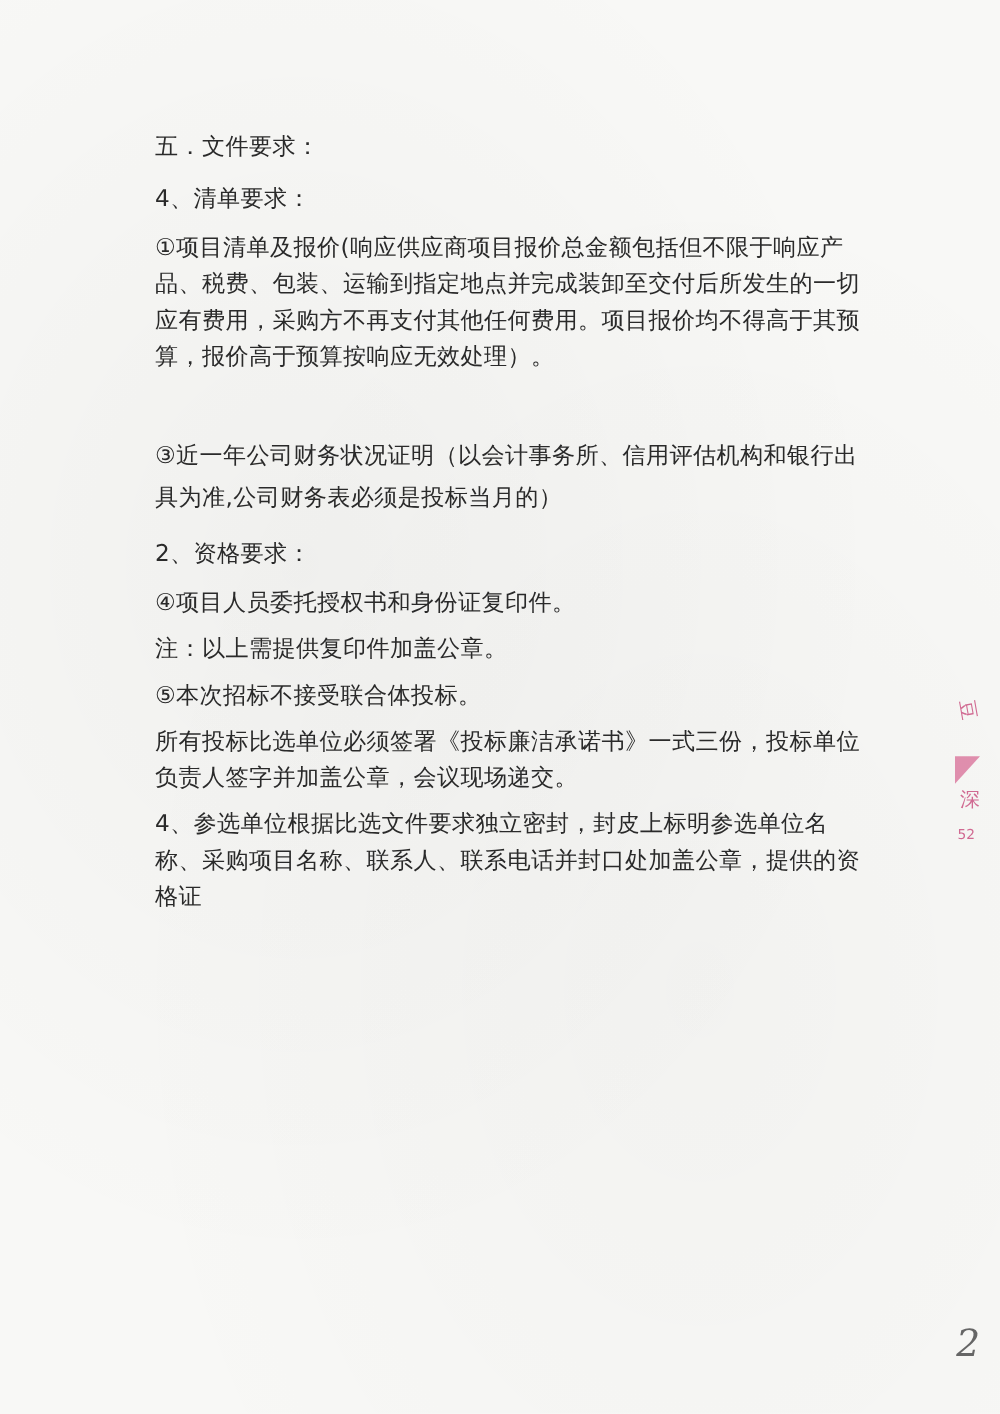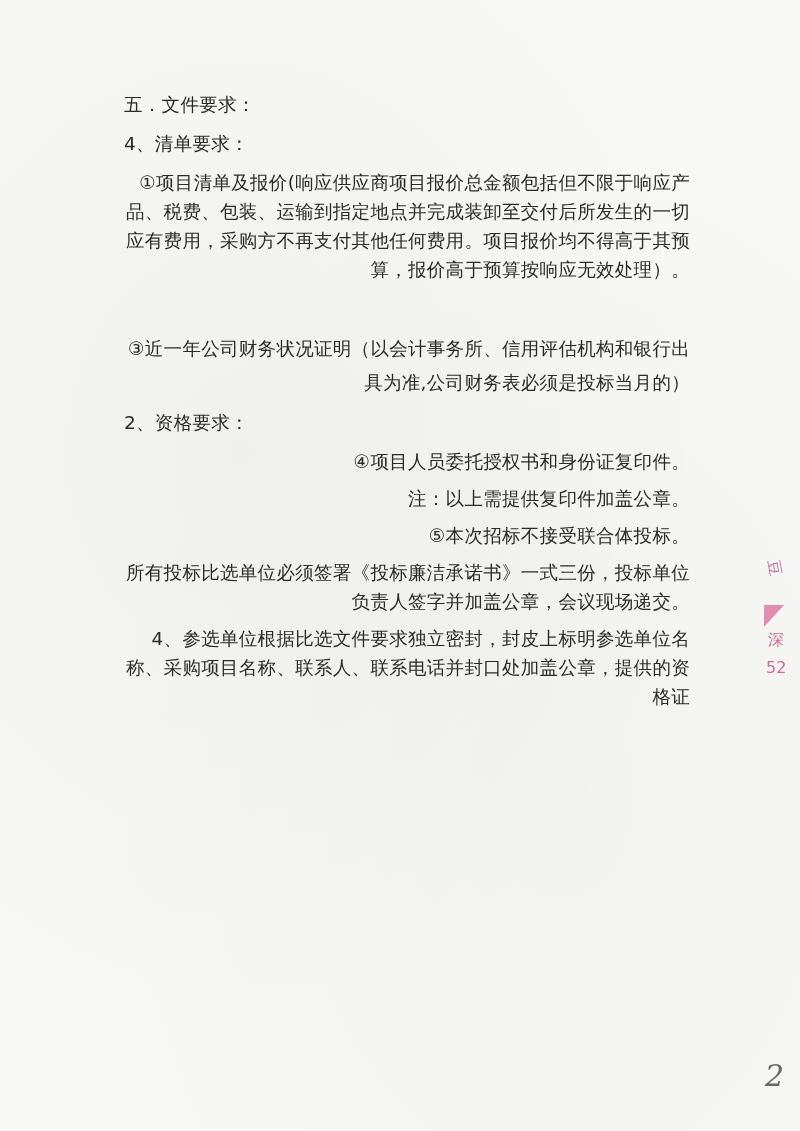--- a/index.html
+++ b/index.html
@@ -13,33 +13,33 @@
     position: absolute; left: 0; top: 0; width: 800px; height: 1131px;
     background:
       radial-gradient(ellipse at 30% 40%, rgba(0,0,0,0.03), transparent 60%),
       radial-gradient(ellipse at 70% 70%, rgba(0,0,0,0.025), transparent 60%),
       #f8f8f6;
   }
   .content {
     position: absolute; left: 124px; top: 90px; width: 566px;
     font-size: 18.5px; line-height: 29px; letter-spacing: 0.3px;
   }
-  .p { margin: 0 0 8px 0; text-align: right; }
-  .h { margin: 0 0 10px 0; }
+  .p { margin: 0 0 8px 0; }
+  .h { margin: 13px 0 10px 0; }
   .stamp {
     position: absolute; left: 762px; top: 540px; width: 38px; height: 140px;
     color: #c8487a; font-size: 16px; line-height: 20px; opacity: 0.8;
   }
   .stamp .s1 { position: absolute; left: 4px; top: 18px; transform: rotate(80deg); }
   .stamp .tri {
     position: absolute; left: 2px; top: 65px; width: 0; height: 0;
     border-left: 20px solid #d04a7e; border-bottom: 22px solid transparent; opacity: 0.75;
   }
   .stamp .s2 { position: absolute; left: 6px; top: 90px; }
-  .stamp .s3 { position: absolute; left: 4px; top: 118px; font-size: 16px; }
+  .stamp .s3 { position: absolute; left: 4px; top: 118px; font-size: 11px; }
   .pagenum {
     position: absolute; left: 765px; top: 1058px;
     font-family: "DejaVu Serif", serif; font-size: 30px; color: #666; font-style: italic;
   }
 </style>
 </head>
 <body>
 
 <div class="page">
   <div class="content">

